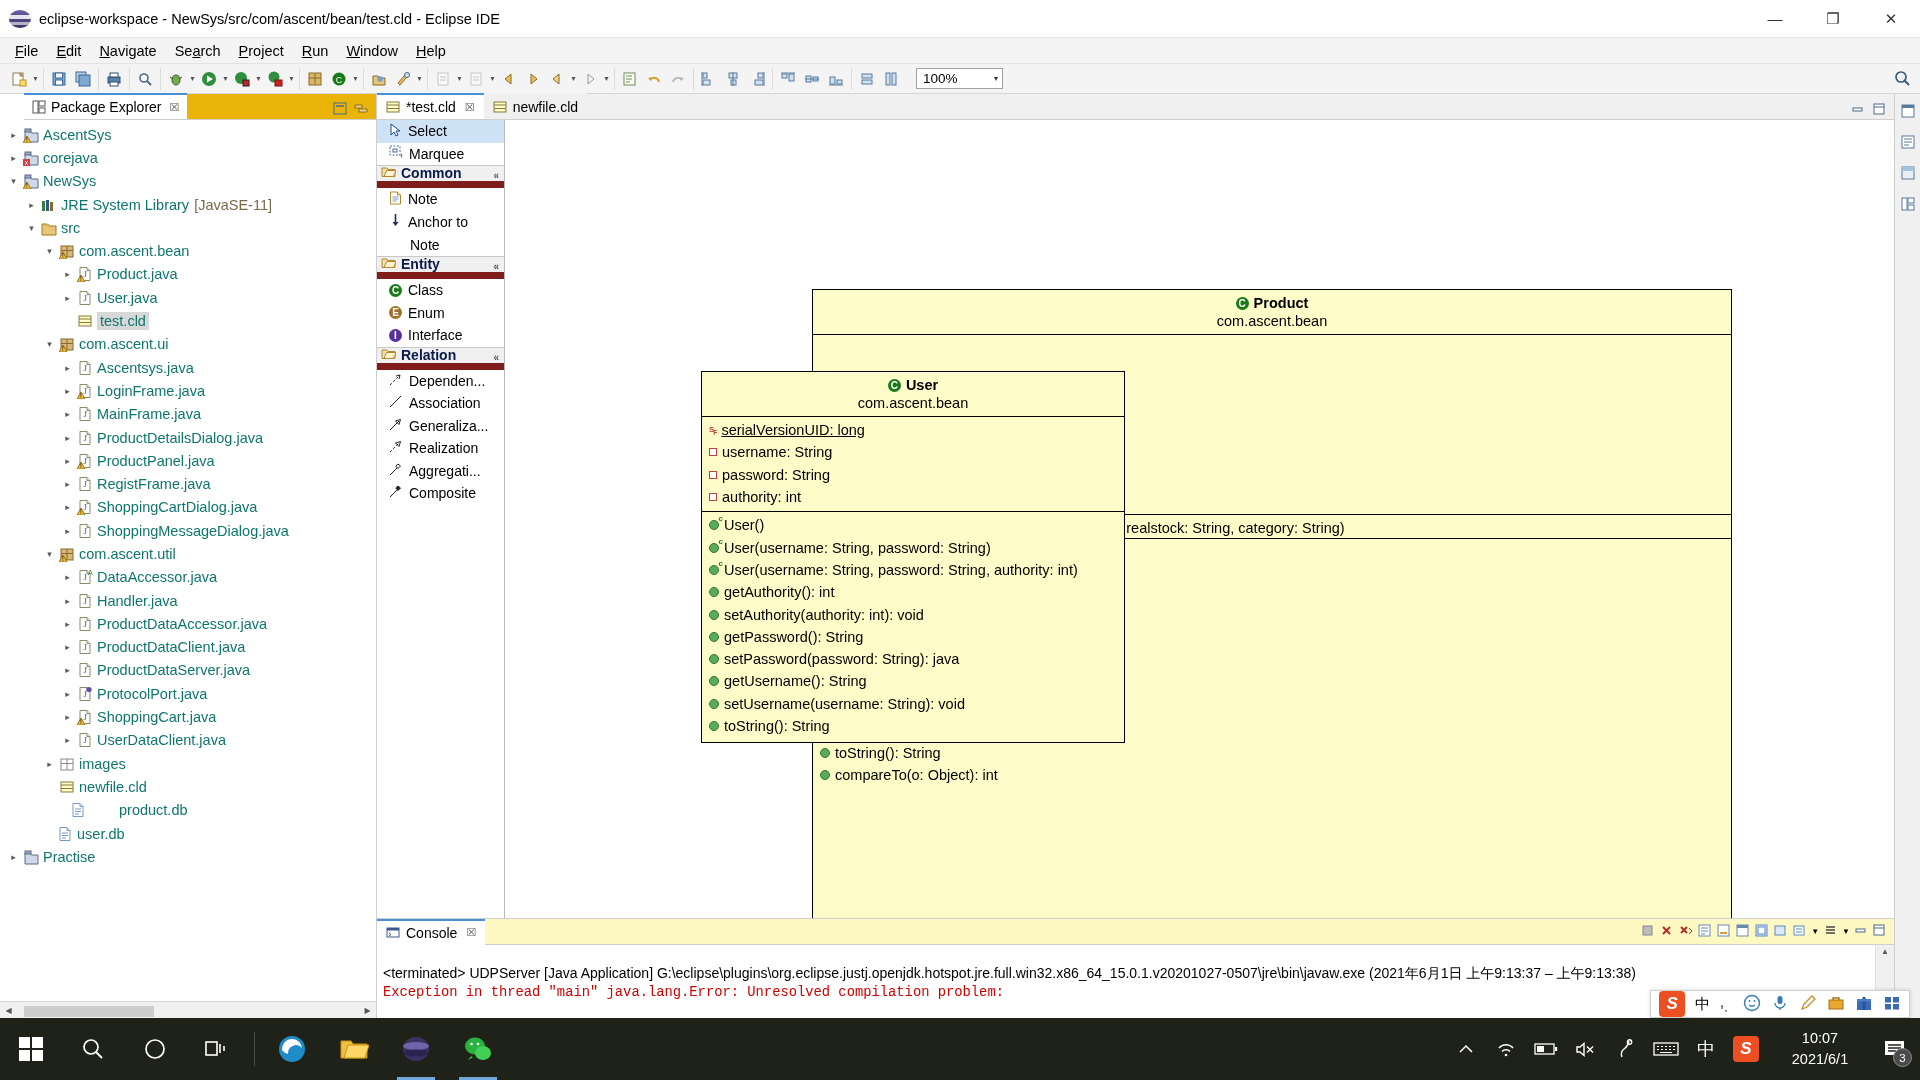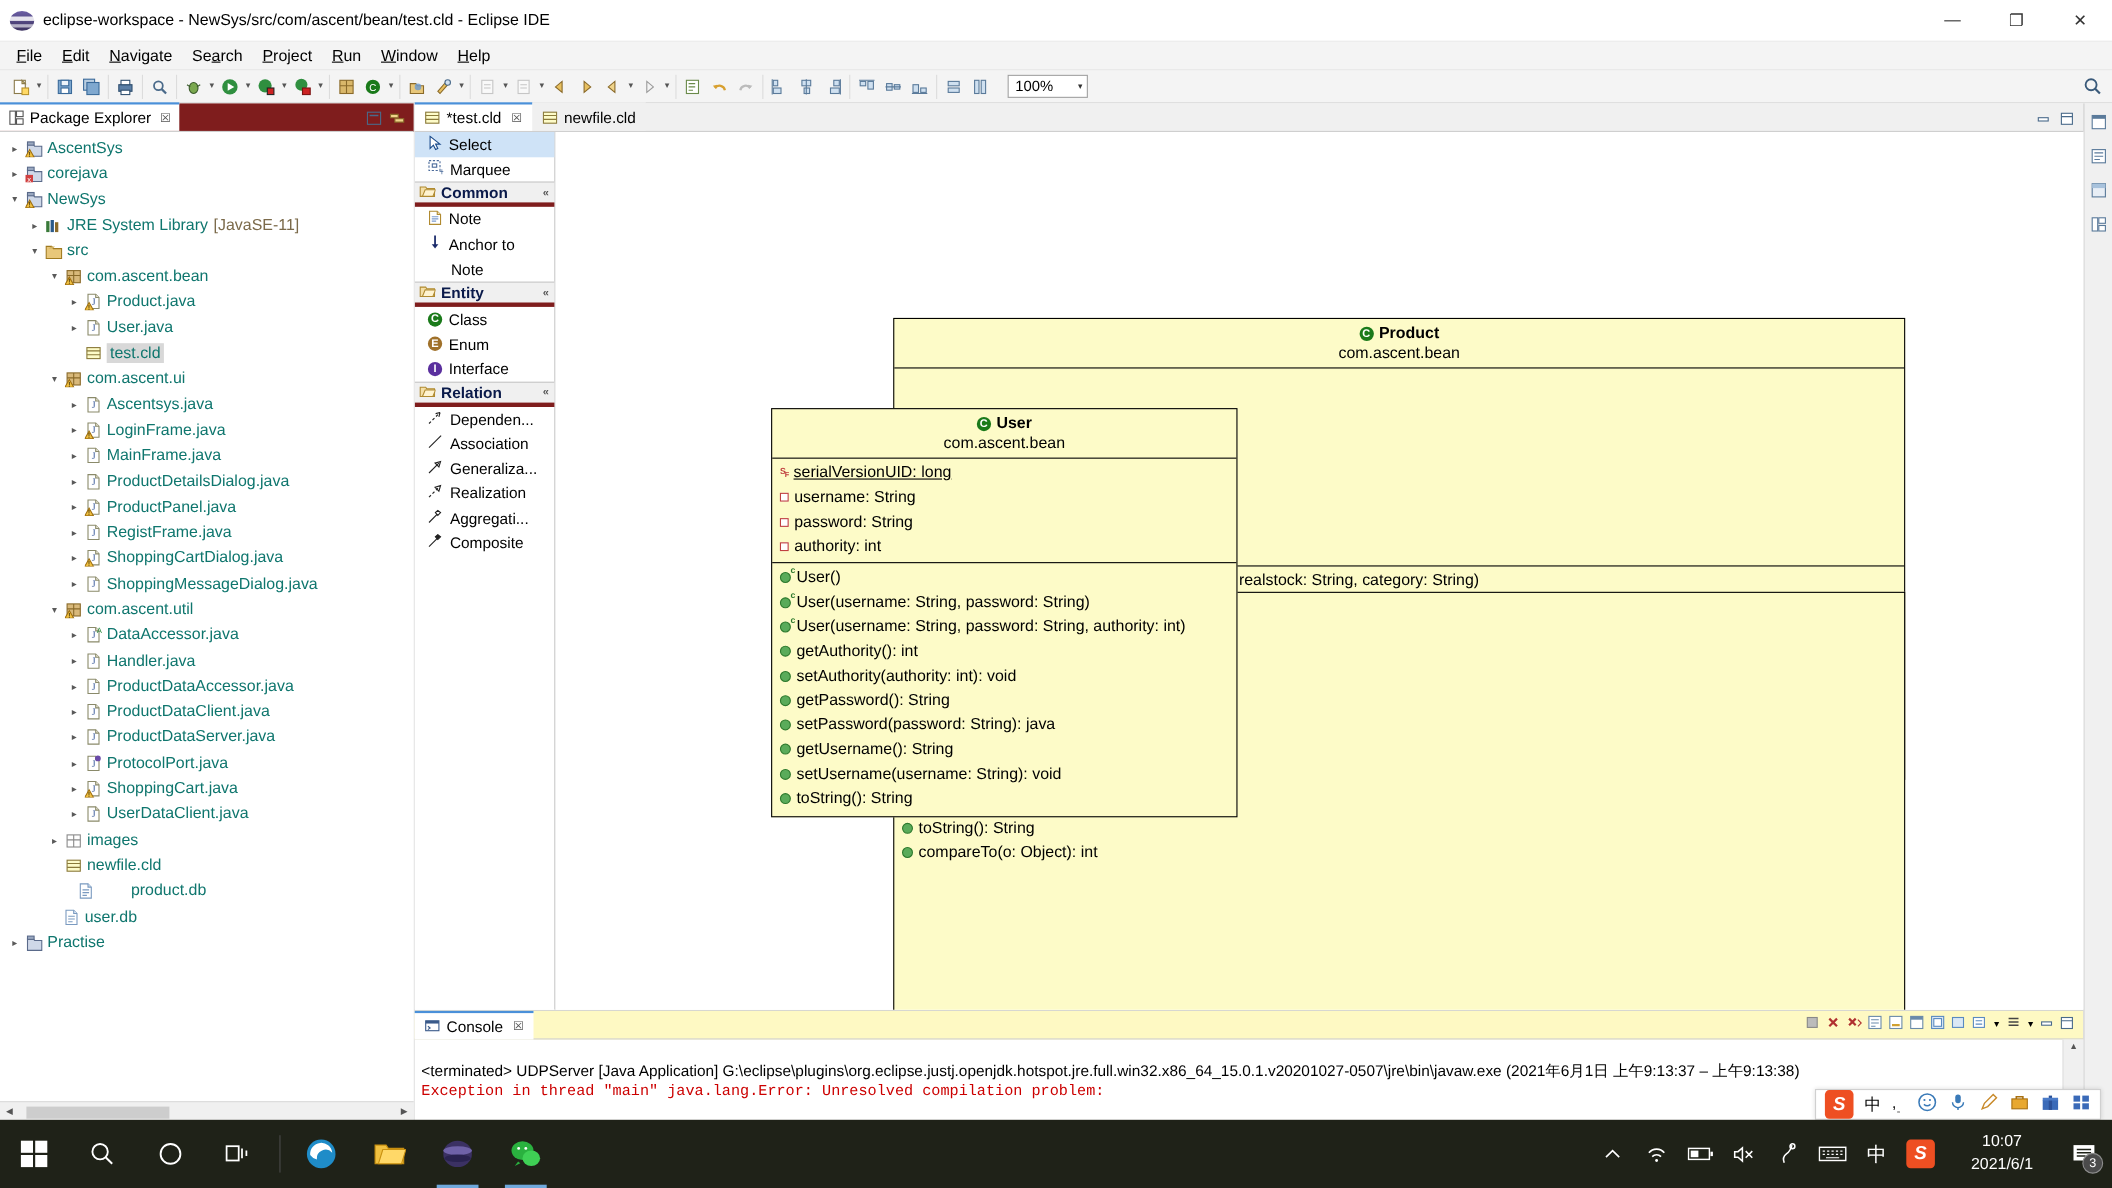--- a/index.html
+++ b/index.html
@@ -35,32 +35,32 @@
   
   .toolbar { height:30px; background:#f4f4f4; display:flex; align-items:center;
              padding-left:4px; border-bottom:1px solid #d6d6d6; position:relative;}
   .tgroup { display:flex; align-items:center; padding:0 3px; border-left:1px solid #dcdcdc; height:22px;}
   .tgroup:first-child { border-left:none; }
   .tbtn { width:22px; height:22px; display:flex; align-items:center; justify-content:center;
           margin:0 1px; border-radius:2px; position:relative; }
   .caret { width:9px; height:22px; display:flex; align-items:center; justify-content:center;
            font-size:7px; color:#555; }
   .zoombox { margin-left:10px; display:flex; align-items:center; border:1px solid #a0a0a0;
-             background:#fff; height:21px; width:73px; padding-left:6px; font-size:13.5px;}
+             background:#fff; height:21px; width:87px; padding-left:6px; font-size:13.5px;}
   .zoombox .zc { margin-left:auto; margin-right:4px; font-size:8px; color:#333;}
   .tb-right { margin-left:auto; display:flex; align-items:center; padding-right:6px;}
 
   
   .workbench { position:relative; height:calc(1080px - 38px - 26px - 30px - 62px); display:flex; background:#f0f0f0;}
 
   
   .left-panel { width:377px; display:flex; flex-direction:column; background:#fff;
                 border-right:1px solid #cfcfcf; }
-  .view-tabs { height:26px; background:#7f1d1d; display:flex; align-items:flex-end;
-               border-bottom:1px solid #cfcfcf; position:relative;}
+  .view-tabs { height:26px; background:#eab308; display:flex; align-items:flex-end;
+               border-bottom:1px solid #cfcfcf; position:relative;margin-left:24px;}
   .view-tab { height:26px; display:flex; align-items:center; padding:0 8px; background:#fff;
               border-top:2px solid #f0f0f0; font-size:14px; gap:5px;}
   .view-tab.active { border-top:2px solid #4a90d9; }
   .tab-x { font-size:11px; color:#555; margin-left:3px; }
   .view-actions { margin-left:auto; display:flex; align-items:center; gap:5px; padding-right:7px; }
   .tree { flex:1; overflow:hidden; padding-top:3px; font-size:14.5px; background:#fff; position:relative;}
   .tnode { height:23.3px; display:flex; align-items:center; white-space:nowrap; }
   .arrow { width:15px; text-align:center; font-size:9px; color:#5a5a5a; flex:0 0 15px;}
   .arrow.empty { color:transparent; }
   .ticon { width:19px; flex:0 0 19px; display:flex; align-items:center; justify-content:center; margin-right:3px;}
@@ -82,22 +82,22 @@
   .etab-right { margin-left:auto; display:flex; gap:7px; padding-right:8px; align-items:center;}
 
   .canvas-wrap { flex:1; position:relative; display:flex; background:#fff; overflow:hidden;}
   .canvas { flex:1; position:relative; background:#fff; overflow:hidden; }
 
   
   .palette { width:128px; background:#fff; border-right:1px solid #b9b9b9; display:flex;
              flex-direction:column; font-size:14px; flex:0 0 128px; }
   .pal-item { height:22.5px; display:flex; align-items:center; gap:6px; padding-left:12px; }
   .pal-item.sel { background:#cfe3f7; }
-  .pal-group { height:23px; background:#f0f0f0; display:flex; align-items:center; gap:5px;
-               padding-left:4px; border-top:1px solid #c8c8c8; border-bottom:4px solid #7f1d1d;
+  .pal-group { height:23px; background:#f0f0f0; display:flex; align-items:flex-end; gap:5px;
+               padding-left:4px; border-top:1px solid #c8c8c8; border-bottom:7px solid #7f1d1d;
                font-weight:bold; color:#0a1a4a;}
   .pal-group .gcollapse { margin-left:auto; margin-right:5px; font-size:10px; color:#555;}
   .pal-wrap { height:23px; display:flex; align-items:center; padding-left:33px; }
 
   
   .uml { position:absolute; background:#fdfbc8; border:1px solid #000; font-size:14.5px;}
   .uml-title { text-align:center; padding:5px 0 2px; font-weight:bold; display:flex;
                align-items:center; justify-content:center; gap:5px; }
   .uml-pkg { text-align:center; padding-bottom:5px; font-weight:normal; }
   .uml-sec { border-top:1px solid #000; padding:2px 0 3px;}

